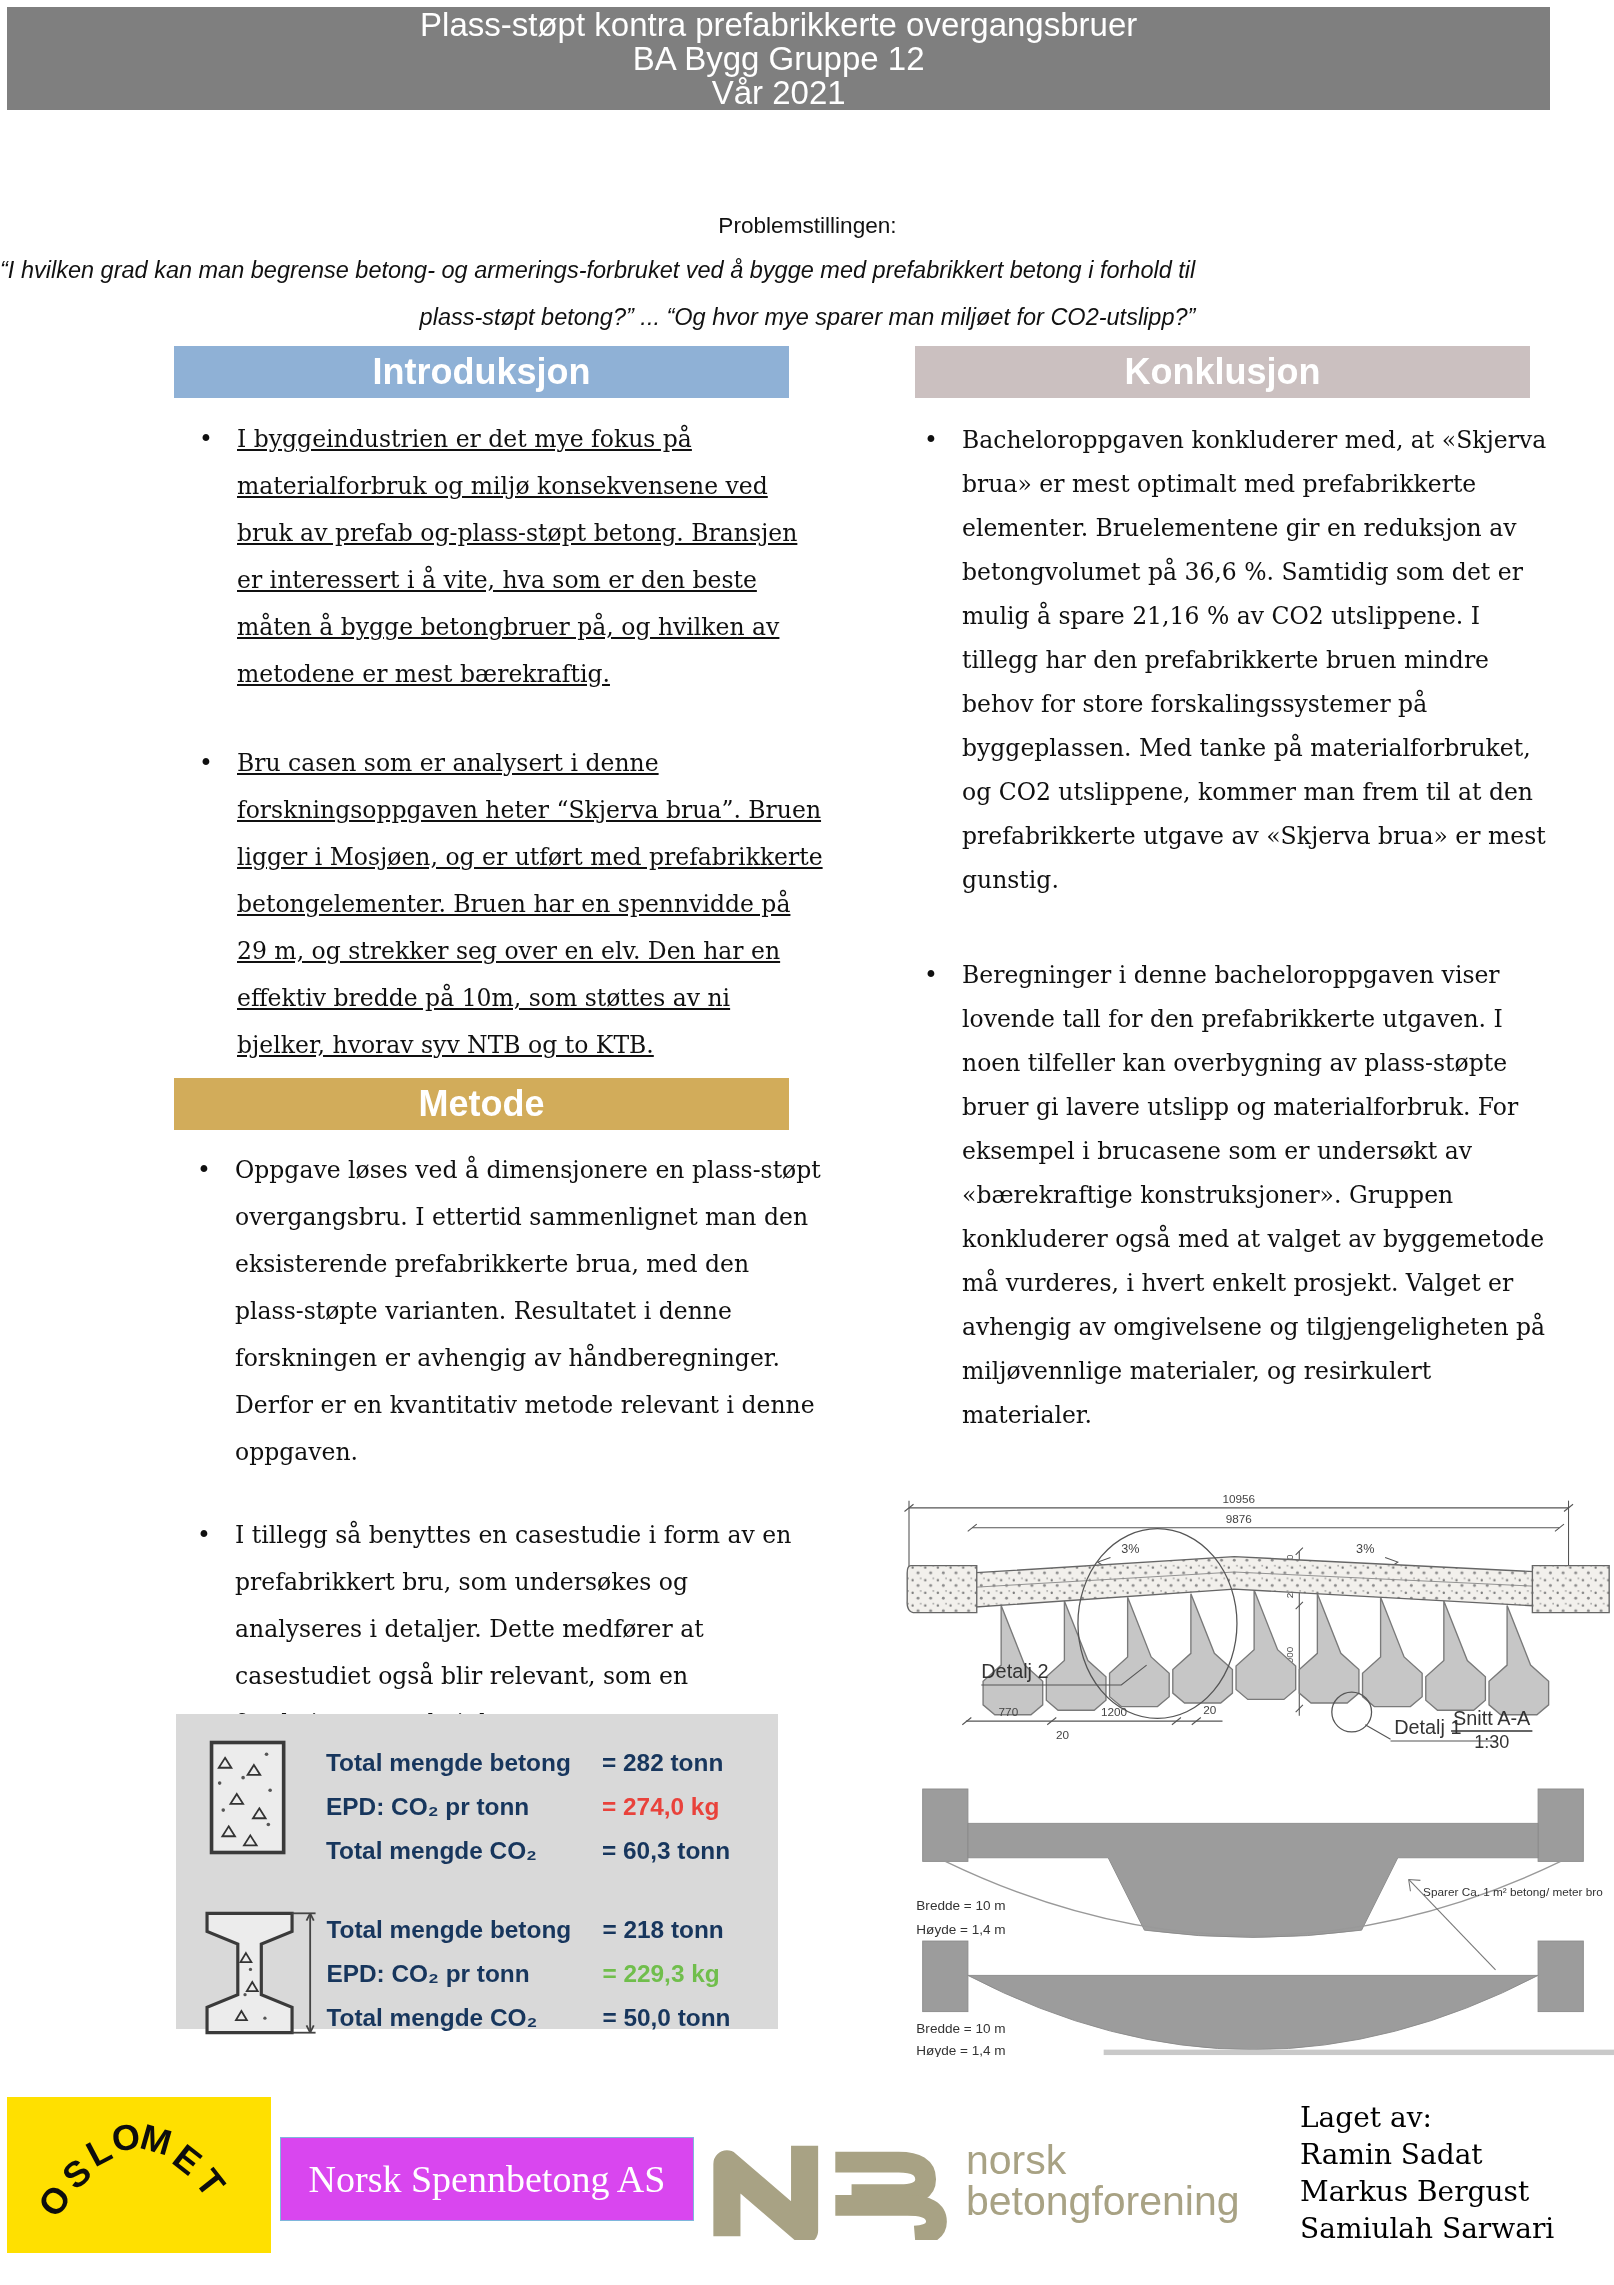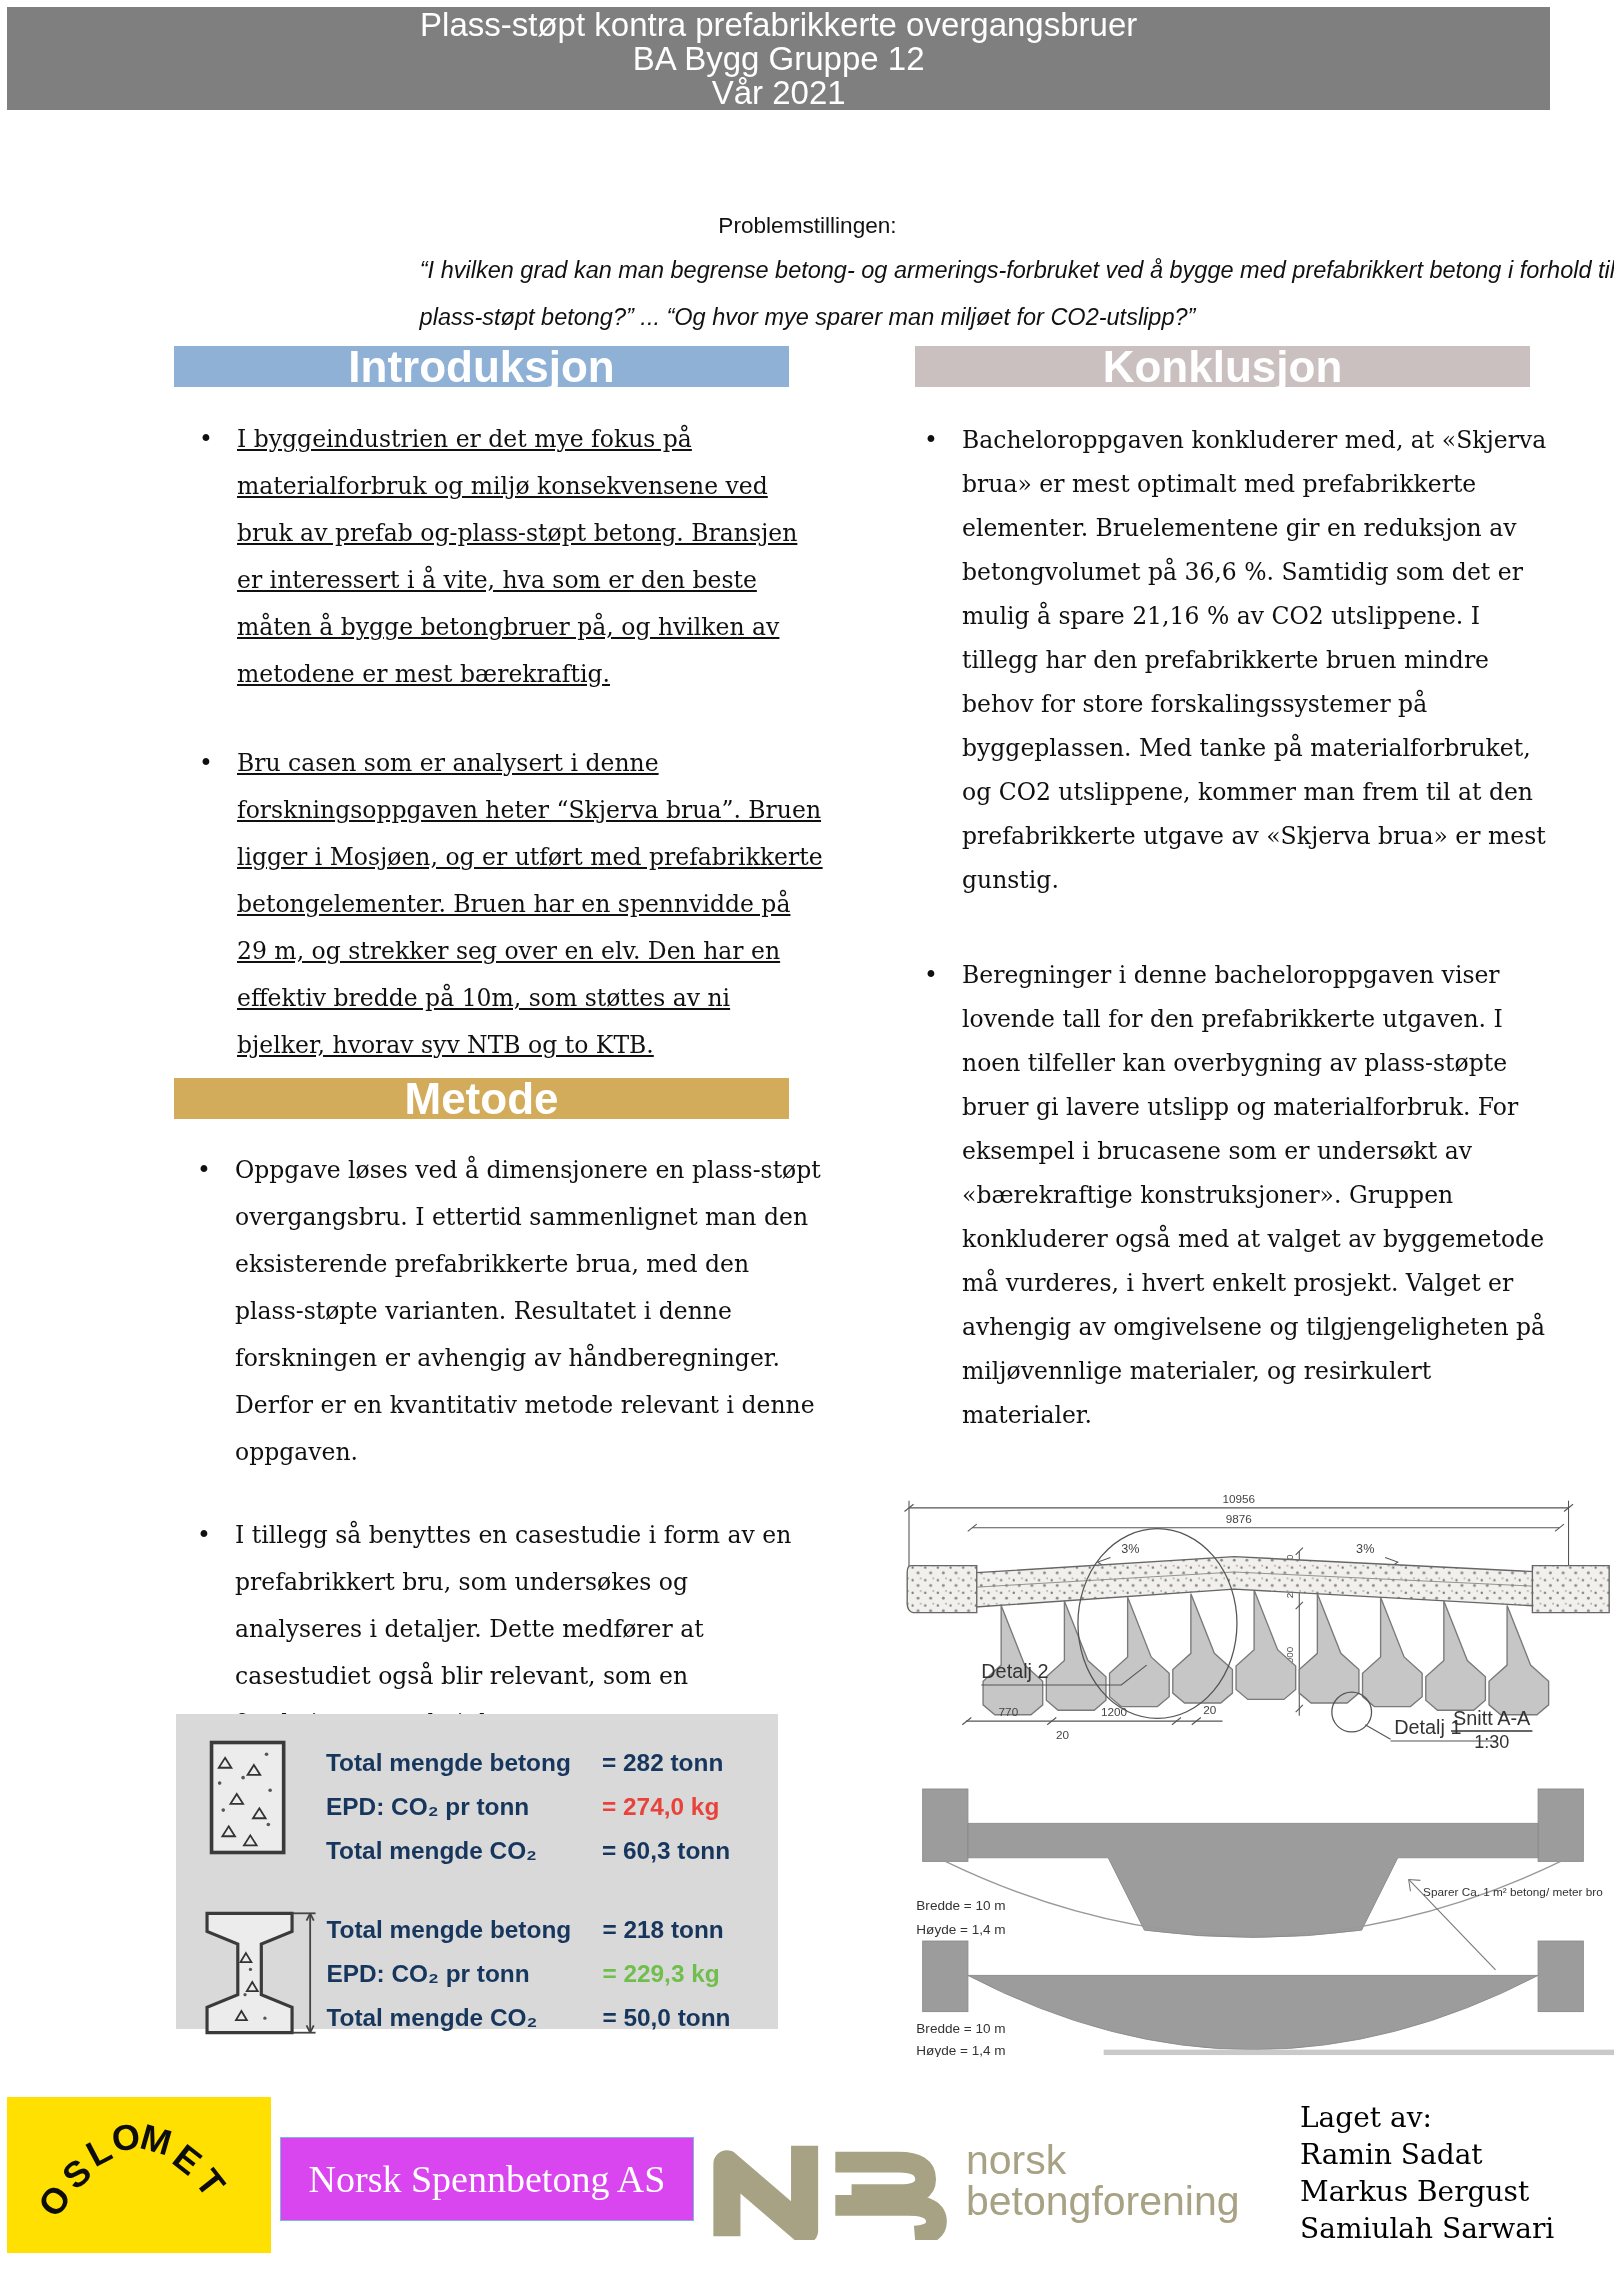--- a/index.html
+++ b/index.html
@@ -5,27 +5,27 @@
   html,body{margin:0;padding:0;background:#fff;}
   .page{position:relative;width:1615px;height:2285px;background:#ffffff;overflow:hidden;
         font-family:"Liberation Sans",sans-serif;}
   
   .hdr{position:absolute;left:7.2px;top:7.2px;width:1543px;height:103px;background:#7F7F7F;
        display:flex;flex-direction:column;align-items:center;justify-content:center;}
   .hdr div{color:#fff;font-size:33px;line-height:34px;text-align:center;}
   
   .prob-h{position:absolute;left:0;top:213px;width:100%;text-align:center;
           font-size:22.6px;color:#111;}
-  .prob-q1{position:absolute;left:0;top:257px;width:100%;text-align:right;
+  .prob-q1{position:absolute;left:0;top:257px;width:100%;text-align:left;
            font-style:italic;font-size:23.5px;color:#111;}
   .prob-q2{position:absolute;left:0;top:304px;width:100%;text-align:center;
            font-style:italic;font-size:23.5px;color:#111;}
   
-  .sec-bar{position:absolute;width:615px;height:41px;display:flex;align-items:center;
-           justify-content:center;color:#fff;font-weight:bold;font-size:44px;}
+  .sec-bar{position:absolute;width:615px;height:52px;display:flex;align-items:center;
+           justify-content:center;color:#fff;font-weight:bold;font-size:36px;}
   #intro-bar{left:174px;top:346px;background:#8FB1D6;}
   #metode-bar{left:174px;top:1078px;background:#D2AC5A;}
   #konkl-bar{left:915px;top:346px;background:#CBC0C0;}
   
   .bullets{position:absolute;width:633px;color:#101010;font-family:"DejaVu Serif",serif;}
   #intro-bullets{left:190px;top:416px;text-decoration:underline;}
   #metode-bullets{left:188px;top:1147px;}
   #konkl-bullets{left:915px;top:418px;}
   .bullet{position:relative;padding-left:47px;font-size:23.5px;line-height:47px;}
   #konkl-bullets .bullet{line-height:44px;}

